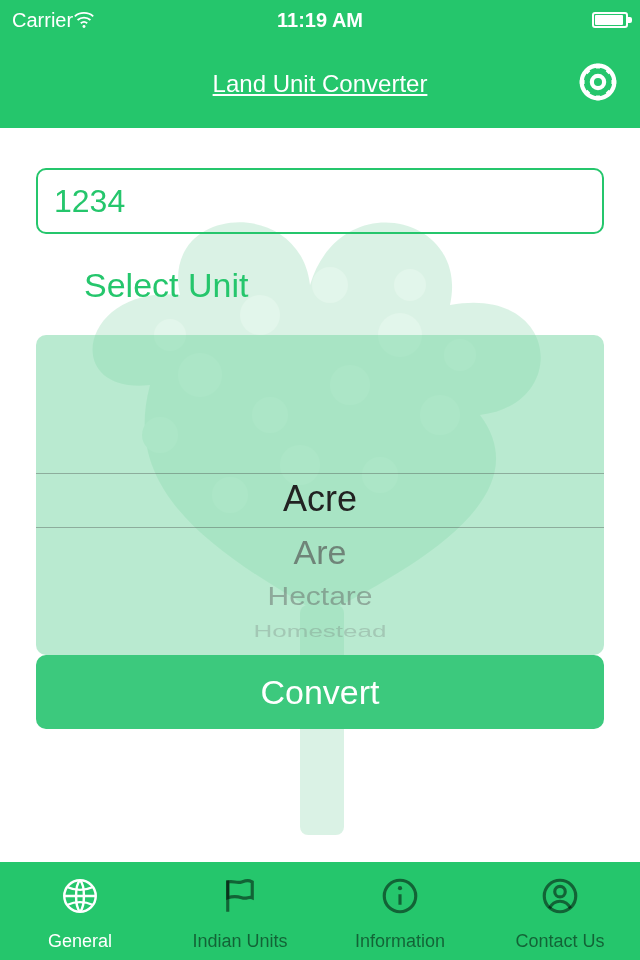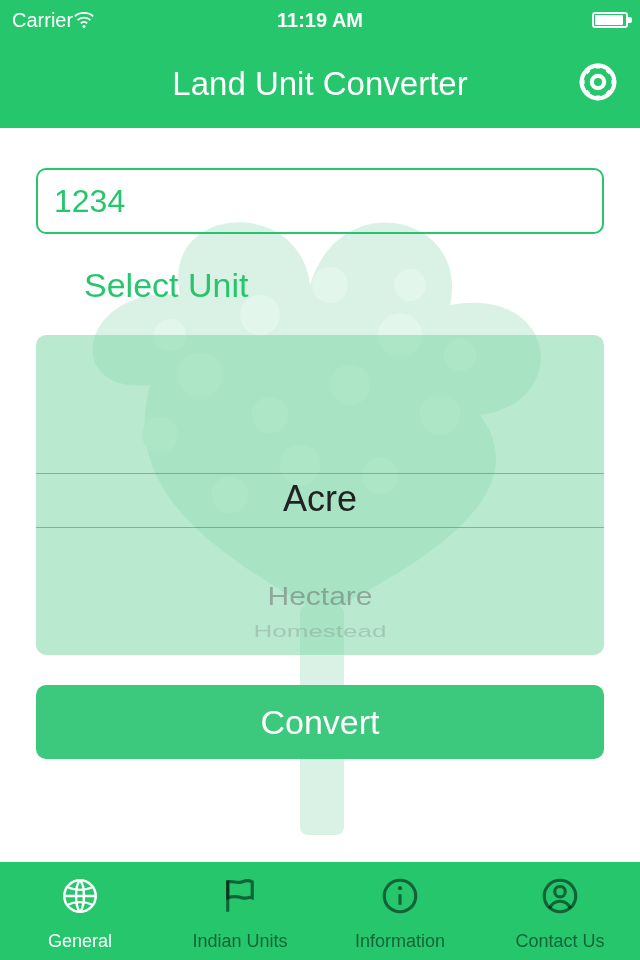--- a/index.html
+++ b/index.html
@@ -36,22 +36,23 @@
   .header {
     height: 88px;
     background: #25c66c;
     color: #fff;
     display: flex;
     align-items: center;
     justify-content: center;
     position: relative;
   }
   .header-title {
-    font-size: 33px;
+    font-size: 24px;
     font-weight: 500;
+    text-decoration: underline;
   }
   .gear-btn {
     position: absolute;
     right: 16px;
     top: 50%;
     transform: translateY(-50%);
     width: 52px; height: 52px;
     display:flex; align-items:center; justify-content:center;
     color:#fff;
   }
@@ -121,21 +122,20 @@
     text-align:center;
     font-size: 34px;
     line-height: 1;
   }
   .pi-0 { top: 146px; color: #222; font-size: 36px; }
   .pi-1 { top: 200px; color: rgba(80,80,80,0.65); font-size: 34px; }
   .pi-2 { top: 246px; color: rgba(90,90,90,0.45); font-size: 30px; transform: scaleY(0.85);}
   .pi-3 { top: 284px; color: rgba(100,100,100,0.25); font-size: 26px; transform: scaleY(0.6);}
   .convert-btn {
     position: relative;
-    margin-top: 30px;
     width: 100%;
     height: 74px;
     background: #3cc97d;
     color: #fff;
     border: none;
     border-radius: 10px;
     font-size: 34px;
     font-weight: 400;
     z-index: 2;
   }
@@ -229,20 +229,21 @@
 
   <input class="value-input" type="text" value="1234" style="">
 
   <div class="select-label">Select Unit</div>
 
   <div class="picker">
     <div class="picker-band-top"></div>
     <div class="picker-band-bot"></div>
     <div class="picker-viewport">
       <div class="picker-item pi-0">Acre</div>
+      <div class="picker-item pi-1">Are</div>
       <div class="picker-item pi-2">Hectare</div>
       <div class="picker-item pi-3">Homestead</div>
     </div>
   </div>
 
   <button class="convert-btn">Convert</button>
 </div>
 
 <div class="tabbar">
 

